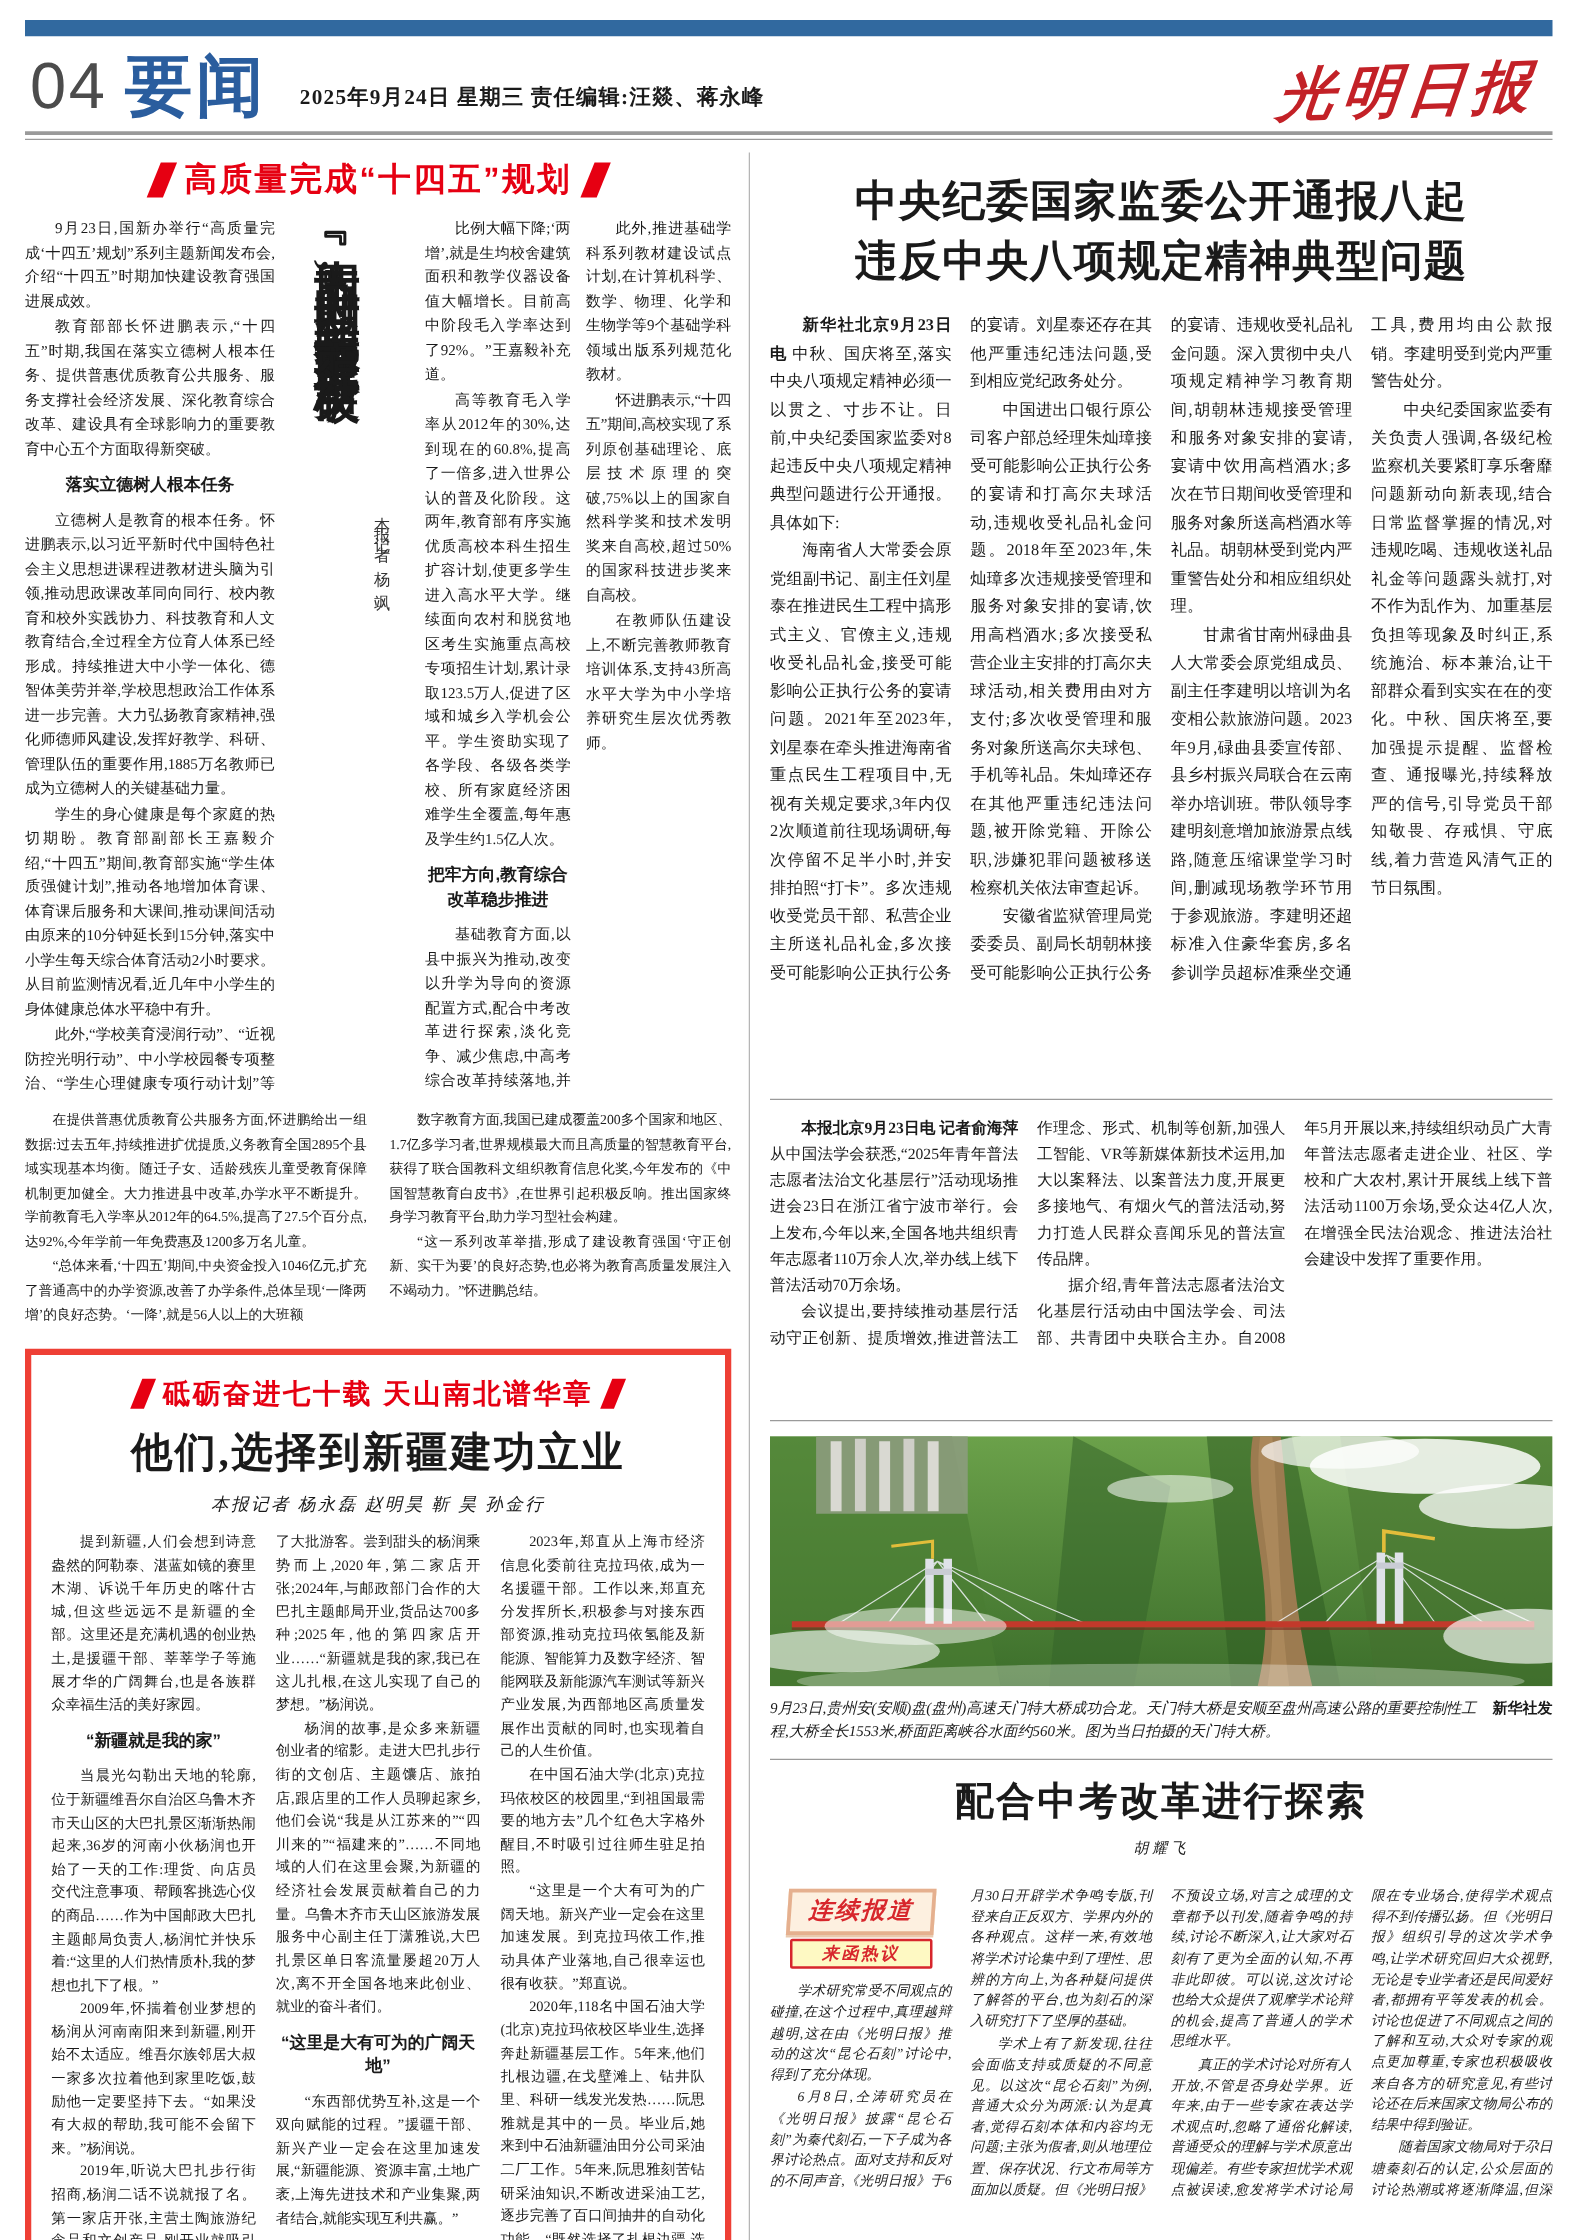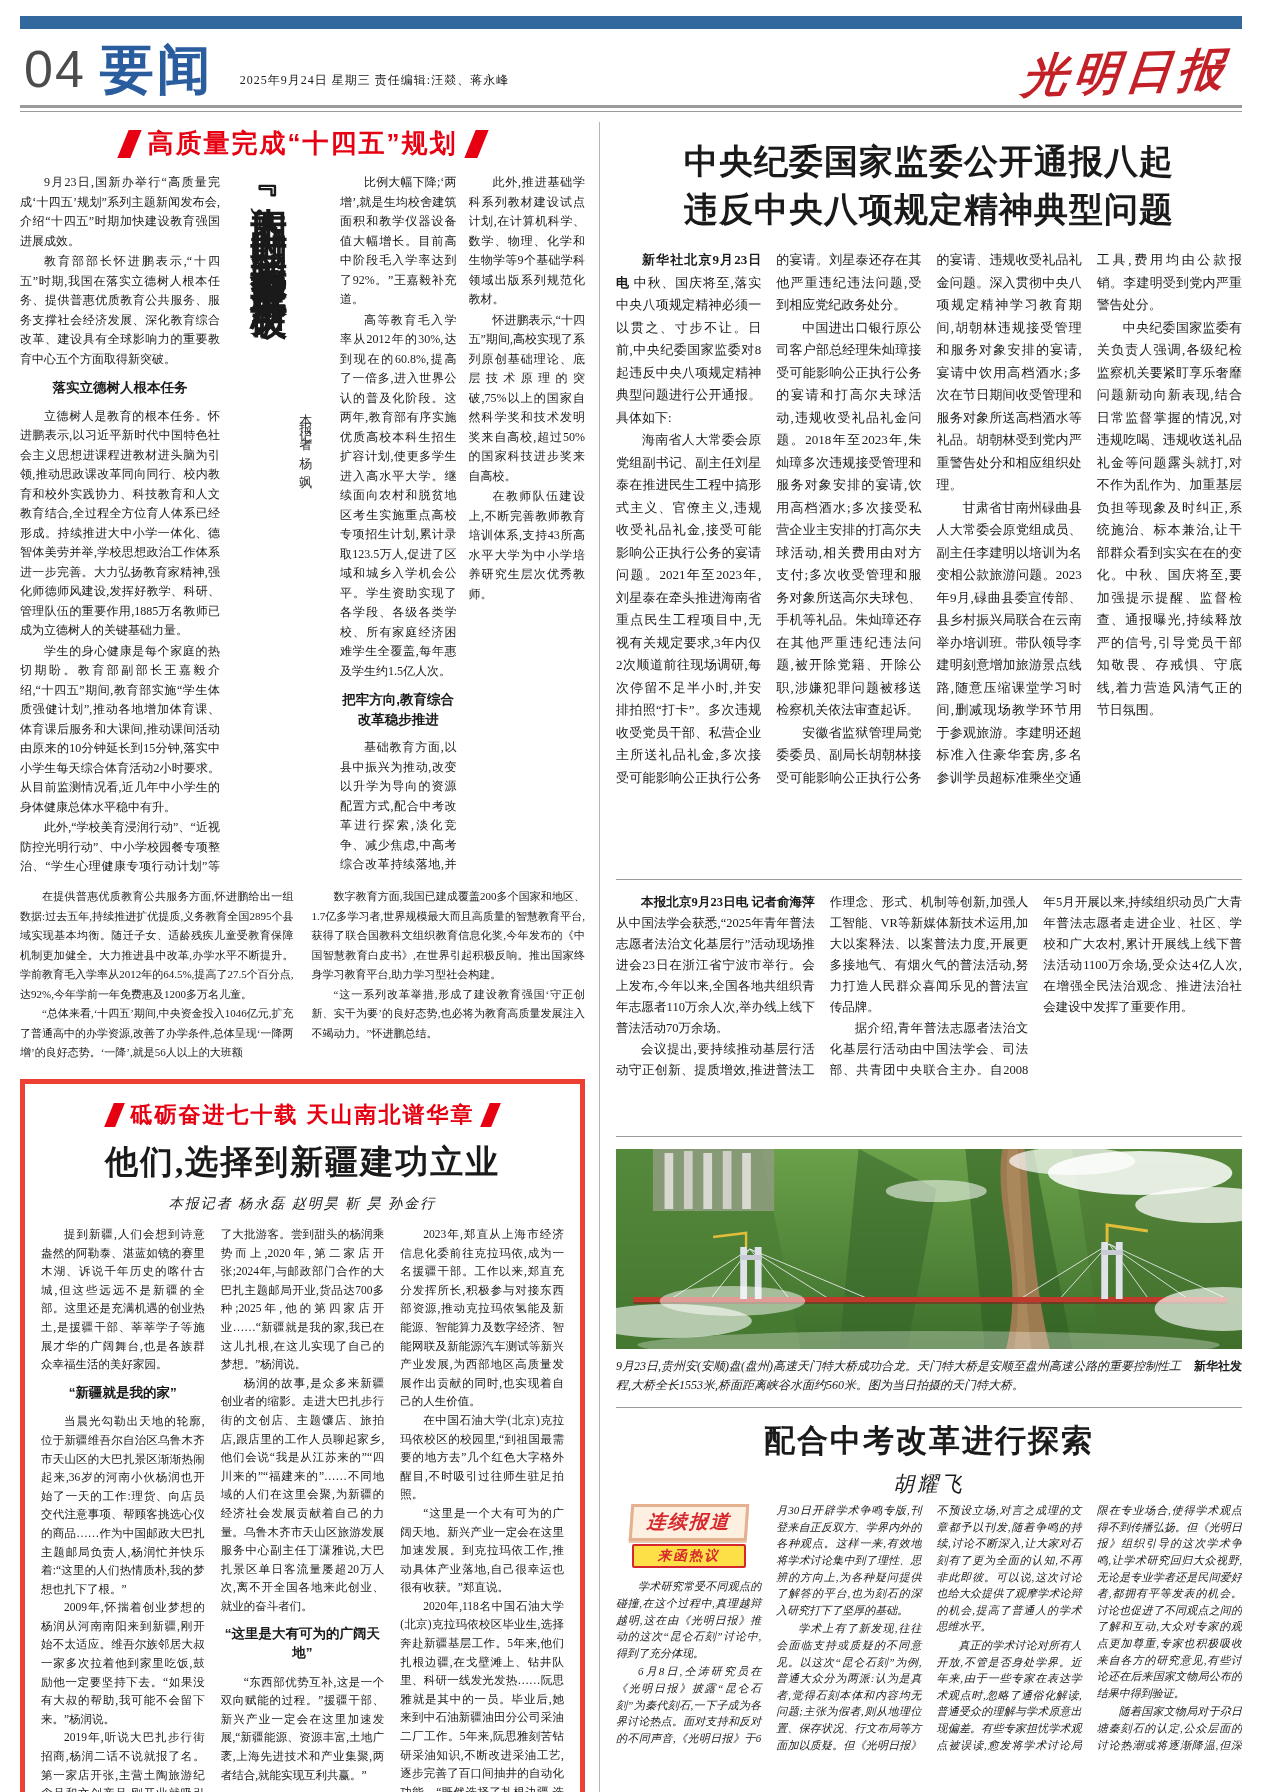--- a/index.html
+++ b/index.html
@@ -4,21 +4,21 @@
 <style>
   html,body{margin:0;padding:0;background:#ffffff;}
   body{font-family:"Liberation Serif","DejaVu Serif",serif;color:#1a1a1a;}
   .page{width:1262px;margin:0 auto;padding:6px 20px 18px;box-sizing:border-box;}
 
   
   .top-blue-bar{height:13px;background:#31699f;margin-top:10px;}
   .header-row{display:flex;align-items:flex-end;padding:14px 4px 10px;}
   .page-num{font-size:52px;line-height:1;color:#4c4c4c;font-family:"Liberation Sans",sans-serif;letter-spacing:2px;}
   .section-name{font-size:54px;line-height:.95;color:#2a5d9e;font-weight:900;font-family:"Liberation Sans",sans-serif;margin-left:14px;letter-spacing:3px;}
-  .date-line{font-size:12px;font-weight:normal;margin-left:26px;padding-bottom:6px;letter-spacing:1px;}
+  .date-line{font-size:17px;font-weight:bold;margin-left:26px;padding-bottom:6px;letter-spacing:1px;}
   .masthead{margin-left:auto;font-size:46px;line-height:1;color:#c32127;font-weight:bold;font-style:italic;font-family:"DejaVu Serif",serif;transform:rotate(-2deg) skewX(-8deg);letter-spacing:6px;padding-right:8px;}
   .double-rule{border-top:3px solid #9a9a9a;border-bottom:1px solid #9a9a9a;height:3px;}
 
   
   .main{display:flex;margin-top:10px;}
   .half-left{width:565px;flex:0 0 565px;padding-right:14px;}
   .half-right{flex:1;border-left:1px solid #b5b5b5;padding-left:16px;min-width:0;}
 
   p{margin:0;text-indent:2em;text-align:justify;}
   .rule{border:0;border-top:1px solid #9a9a9a;margin:12px 0;}
@@ -55,26 +55,26 @@
   .law-head{text-align:center;font-size:28px;font-weight:900;font-family:"Liberation Serif",serif;letter-spacing:1px;margin:4px 0 0;}
   .law-body{column-count:3;column-gap:15px;height:232px;overflow:hidden;font-size:12.5px;line-height:21px;margin-top:12px;}
 
   
   .photo{display:block;width:100%;height:200px;}
   .caption{font-size:12px;line-height:19px;margin-top:8px;font-style:italic;}
   .credit{font-weight:bold;font-style:normal;float:right;margin-left:12px;}
 
   
   .forum-head{text-align:center;font-size:31px;font-weight:900;font-family:"Liberation Serif",serif;letter-spacing:2px;}
-  .forum-byline{text-align:center;font-size:21px;font-style:italic;margin:8px 0 4px;letter-spacing:3px;}
+  .forum-byline{text-align:center;font-size:12px;font-style:italic;margin:8px 0 22px;letter-spacing:3px;}
   .forum-body{column-count:4;column-gap:15px;height:258px;overflow:hidden;font-size:11px;line-height:16.6px;font-style:italic;}
   .forum-body p{margin-bottom:2px;}
   .badge{break-inside:avoid;width:118px;margin:2px auto 10px;text-align:center;}
   .badge-top{border:3px solid #e5b08f;background:#fdf0e0;color:#d7262c;font-weight:900;font-size:19px;font-family:"Liberation Sans",sans-serif;padding:7px 2px;letter-spacing:2px;transform:skewX(-4deg);box-shadow:0 2px 0 #e9c9ae;}
-  .badge-ribbon{display:inline-block;margin-top:3px;border:2px solid #d7262c;color:#d7262c;background:#fde047;font-size:13.5px;font-weight:bold;font-family:"Liberation Sans",sans-serif;padding:2px 24px;letter-spacing:2px;border-radius:2px;}
+  .badge-ribbon{display:inline-block;margin-top:3px;border:2px solid #d7262c;color:#d7262c;background:#fef9c3;font-size:13.5px;font-weight:bold;font-family:"Liberation Sans",sans-serif;padding:2px 24px;letter-spacing:2px;border-radius:2px;}
 </style>
 </head>
 <body>
 
 <div class="page">
 
   <header>
     <div class="top-blue-bar"></div>
     <div class="header-row">
       <div class="page-num">04</div>

